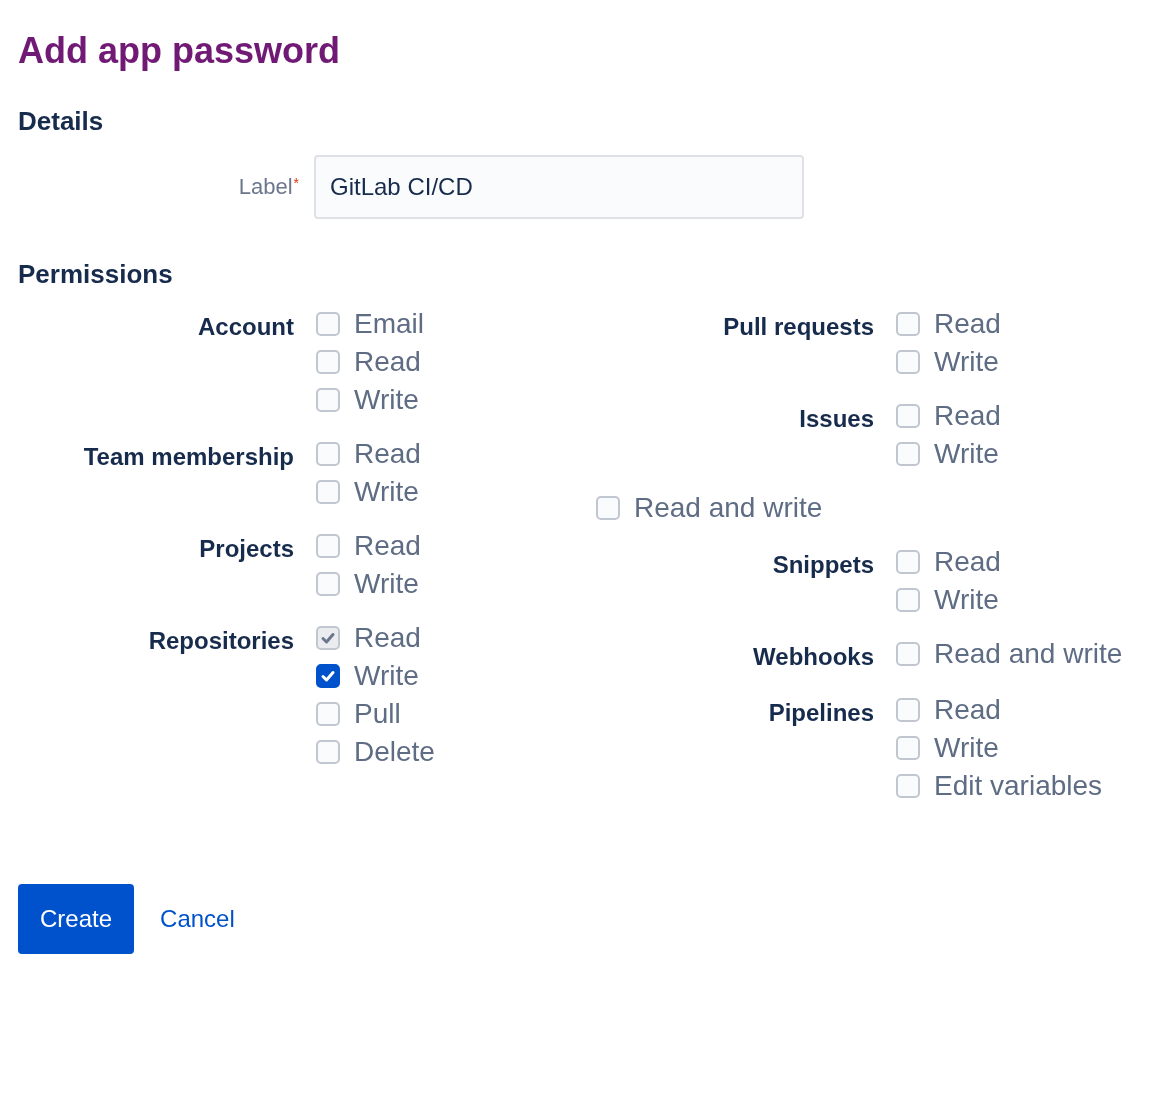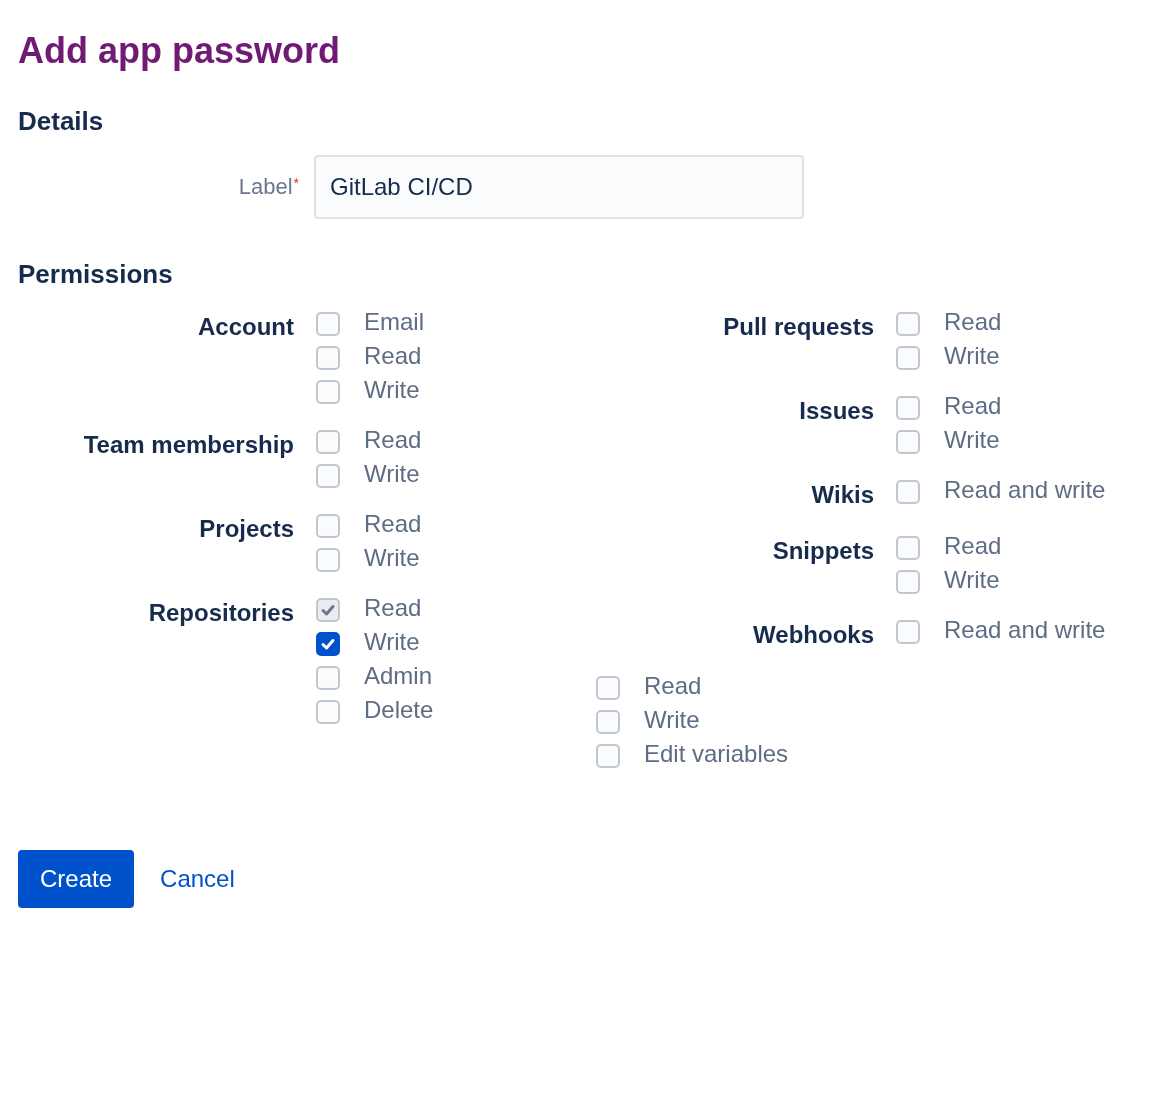--- a/index.html
+++ b/index.html
@@ -76,23 +76,23 @@
     padding-top: 4px;
     line-height: 1.25;
   }
   .perm-group .options {
     display: flex;
     flex-direction: column;
     gap: 6px;
   }
   .opt {
     display: flex;
-    align-items: flex-end;
-    gap: 24px;
-    font-size: 24px;
+    align-items: center;
+    gap: 14px;
+    font-size: 28px;
     color: #5E6C84;
   }
   .opt .lbl { font-weight: 500; }
 
   
   .cb {
     width: 24px;
     height: 24px;
     border: 2px solid #C1C7D0;
     border-radius: 5px;
@@ -125,21 +125,21 @@
     margin-top: 60px;
     display: flex;
     align-items: center;
     gap: 26px;
   }
   .btn-primary {
     background: #0052CC;
     color: #fff;
     border: none;
     border-radius: 4px;
-    height: 58px;
+    height: 70px;
     padding: 0 22px;
     font-size: 24px;
     font-weight: 500;
     cursor: pointer;
   }
   .btn-link {
     background: none;
     border: none;
     color: #0052CC;
     font-size: 24px;
@@ -223,21 +223,21 @@
           <div class="opt">
             <span class="cb checked">
               <svg viewBox="0 0 16 16" fill="none" stroke-width="3" stroke-linecap="round" stroke-linejoin="round">
                 <polyline points="3 8.5 6.5 12 13 4.5"></polyline>
               </svg>
             </span>
             <span class="lbl">Write</span>
           </div>
           <div class="opt">
             <span class="cb"></span>
-            <span class="lbl">Admin</span>
+            <span class="lbl">Pull</span>
           </div>
           <div class="opt">
             <span class="cb"></span>
             <span class="lbl">Delete</span>
           </div>
         </div>
       </div>
     </div>
   <div class="perm-col right" id="perm-right">
       <div class="perm-group">
@@ -260,21 +260,20 @@
             <span class="cb"></span>
             <span class="lbl">Read</span>
           </div>
           <div class="opt">
             <span class="cb"></span>
             <span class="lbl">Write</span>
           </div>
         </div>
       </div>
       <div class="perm-group">
-        <div class="group-label">Wikis</div>
         <div class="options">
           <div class="opt">
             <span class="cb"></span>
             <span class="lbl">Read and write</span>
           </div>
         </div>
       </div>
       <div class="perm-group">
         <div class="group-label">Snippets</div>
         <div class="options">
@@ -291,20 +290,21 @@
       <div class="perm-group">
         <div class="group-label">Webhooks</div>
         <div class="options">
           <div class="opt">
             <span class="cb"></span>
             <span class="lbl">Read and write</span>
           </div>
         </div>
       </div>
       <div class="perm-group">
+        <div class="group-label">Pipelines</div>
         <div class="options">
           <div class="opt">
             <span class="cb"></span>
             <span class="lbl">Read</span>
           </div>
           <div class="opt">
             <span class="cb"></span>
             <span class="lbl">Write</span>
           </div>
           <div class="opt">

